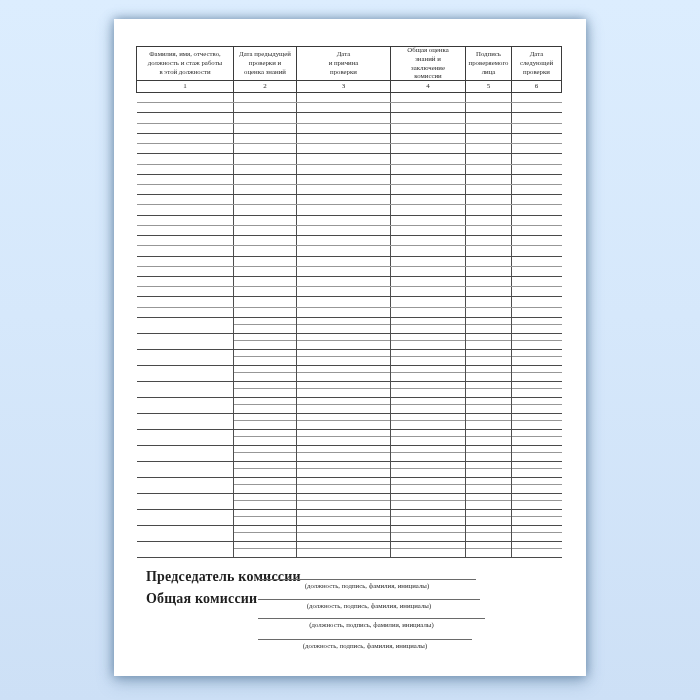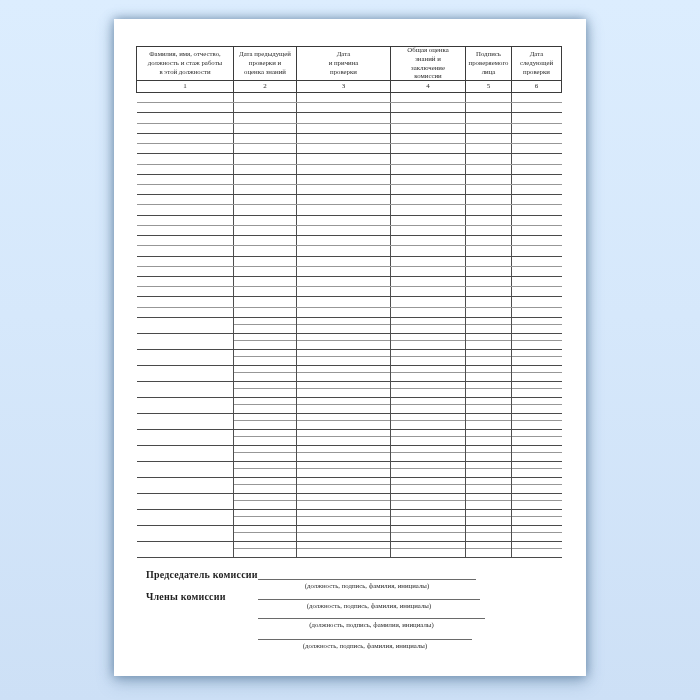--- a/index.html
+++ b/index.html
@@ -36,21 +36,21 @@
   .rowA.dark{border-bottom:1px solid #4a4a4a;}
   .rowA .c{box-sizing:border-box;height:100%;}
   .c.sep{border-right:1px solid #4f4f4f;}
 
   
   .drow{display:flex;box-sizing:border-box;height:16px;border-bottom:1px solid #4a4a4a;}
   .drow .c{box-sizing:border-box;height:100%;}
   .half{box-sizing:border-box;height:7.5px;border-bottom:1px solid #979797;}
 
   
-  .sig-label{position:absolute;left:32px;font-weight:bold;font-size:10px;color:#1f1f1f;letter-spacing:.2px;}
+  .sig-label{position:absolute;left:32px;font-weight:bold;font-size:14px;color:#1f1f1f;letter-spacing:.2px;}
   .sig-chairman{top:550px;}
   .sig-members{top:572px;}
   .sig-group{position:absolute;left:144px;}
   .sg1{top:553px;width:218px;}
   .sg2{top:573px;width:222px;}
   .sg3{top:592px;width:227px;}
   .sg4{top:613px;width:214px;}
   .sig-rule{height:7px;border-bottom:1px solid #6a6a6a;}
   .sig-cap{text-align:center;font-size:6.8px;color:#2a2a2a;padding-top:2px;white-space:nowrap;}
 </style>
@@ -538,21 +538,21 @@
               <div class="half"></div>
             </div>
             <div class="c w6">
               <div class="half"></div>
             </div>
           </div>
         </div>
     </div>
 
     <div class="sig-label sig-chairman">Председатель комиссии</div>
-    <div class="sig-label sig-members">Члены комиссии</div>
+    <div class="sig-label sig-members">Общая комиссии</div>
 
     <div class="sig-group sg1">
       <div class="sig-rule"></div>
       <div class="sig-cap">(должность, подпись, фамилия, инициалы)</div>
     </div>
     <div class="sig-group sg2">
       <div class="sig-rule"></div>
       <div class="sig-cap">(должность, подпись, фамилия, инициалы)</div>
     </div>
     <div class="sig-group sg3">

